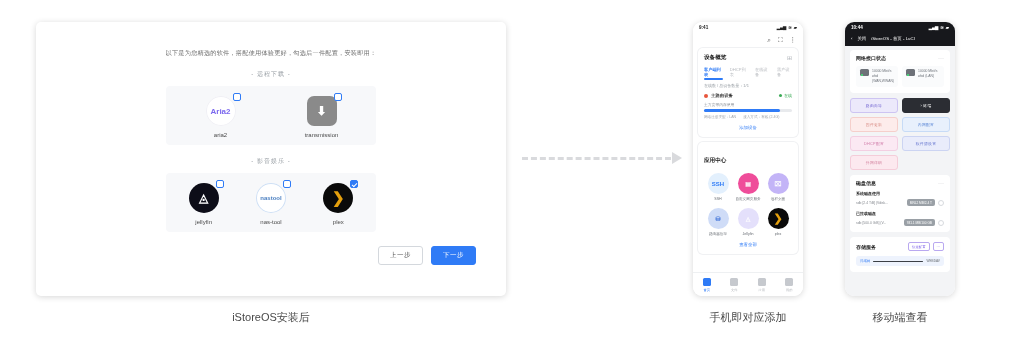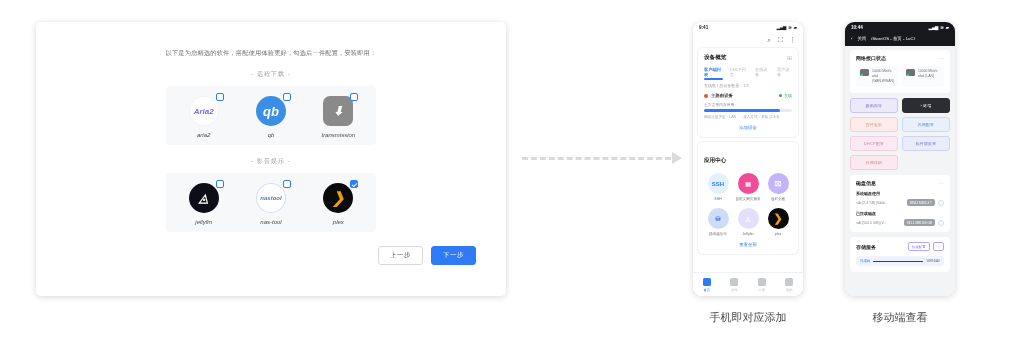--- a/index.html
+++ b/index.html
@@ -41,21 +41,21 @@
   .wiz-sub { font-size: 6.2px; color: #6a6a6a; margin-top: 7px; letter-spacing: .2px; }
 
   .group-label { font-size: 6px; color: #9aa0a6; margin: 12px 0 0; letter-spacing: 1px; }
 
   .app-grid {
     margin: 7px auto 0; width: 210px;
     background: #f7f8fa; border-radius: 4px;
     display: flex; justify-content: space-around;
     padding: 10px 4px 7px;
   }
-  .app { width: 56px; text-align: center; position: relative; font-style: italic; }
+  .app { width: 56px; text-align: center; position: relative; }
   .app-icon-wrap { position: relative; width: 30px; height: 30px; margin: 0 auto; }
   .app-icon {
     width: 30px; height: 30px; border-radius: 7px;
     display: flex; align-items: center; justify-content: center;
     font-size: 12px; font-weight: bold; color: #fff; overflow: hidden;
   }
   .app-check {
     position: absolute; top: -3px; right: -5px;
     width: 8px; height: 8px; border: 1.2px solid #2f7bf6;
     border-radius: 2px; background: #fff;
@@ -252,27 +252,20 @@
       <div class="app-grid">
         <div class="app">
           <div class="app-icon-wrap">
             <div class="app-icon i-aria2">Aria2</div>
             <div class="app-check"></div>
           </div>
           <div class="app-name">aria2</div>
         </div>
         <div class="app">
           <div class="app-icon-wrap">
-            <div class="app-icon i-qb">qb</div>
-            <div class="app-check"></div>
-          </div>
-          <div class="app-name">qb</div>
-        </div>
-        <div class="app">
-          <div class="app-icon-wrap">
             <div class="app-icon i-trans">⬇</div>
             <div class="app-check"></div>
           </div>
           <div class="app-name">transmission</div>
         </div>
       </div>
 
       <div class="group-label">- 影音娱乐 -</div>
       <div class="app-grid">
         <div class="app">
@@ -487,16 +480,17 @@
         </div>
         <div class="store-row">
           <span class="store-tag">局域网</span>
           <span class="store-line"></span>
           <span class="store-end">WEBDAV</span>
         </div>
       </div>
     </div>
   </div>
 
+  <div class="caption cap-1">iStoreOS安装后</div>
   <div class="caption cap-2">手机即对应添加</div>
   <div class="caption cap-3">移动端查看</div>
 
 </div>
 
 </body></html>

